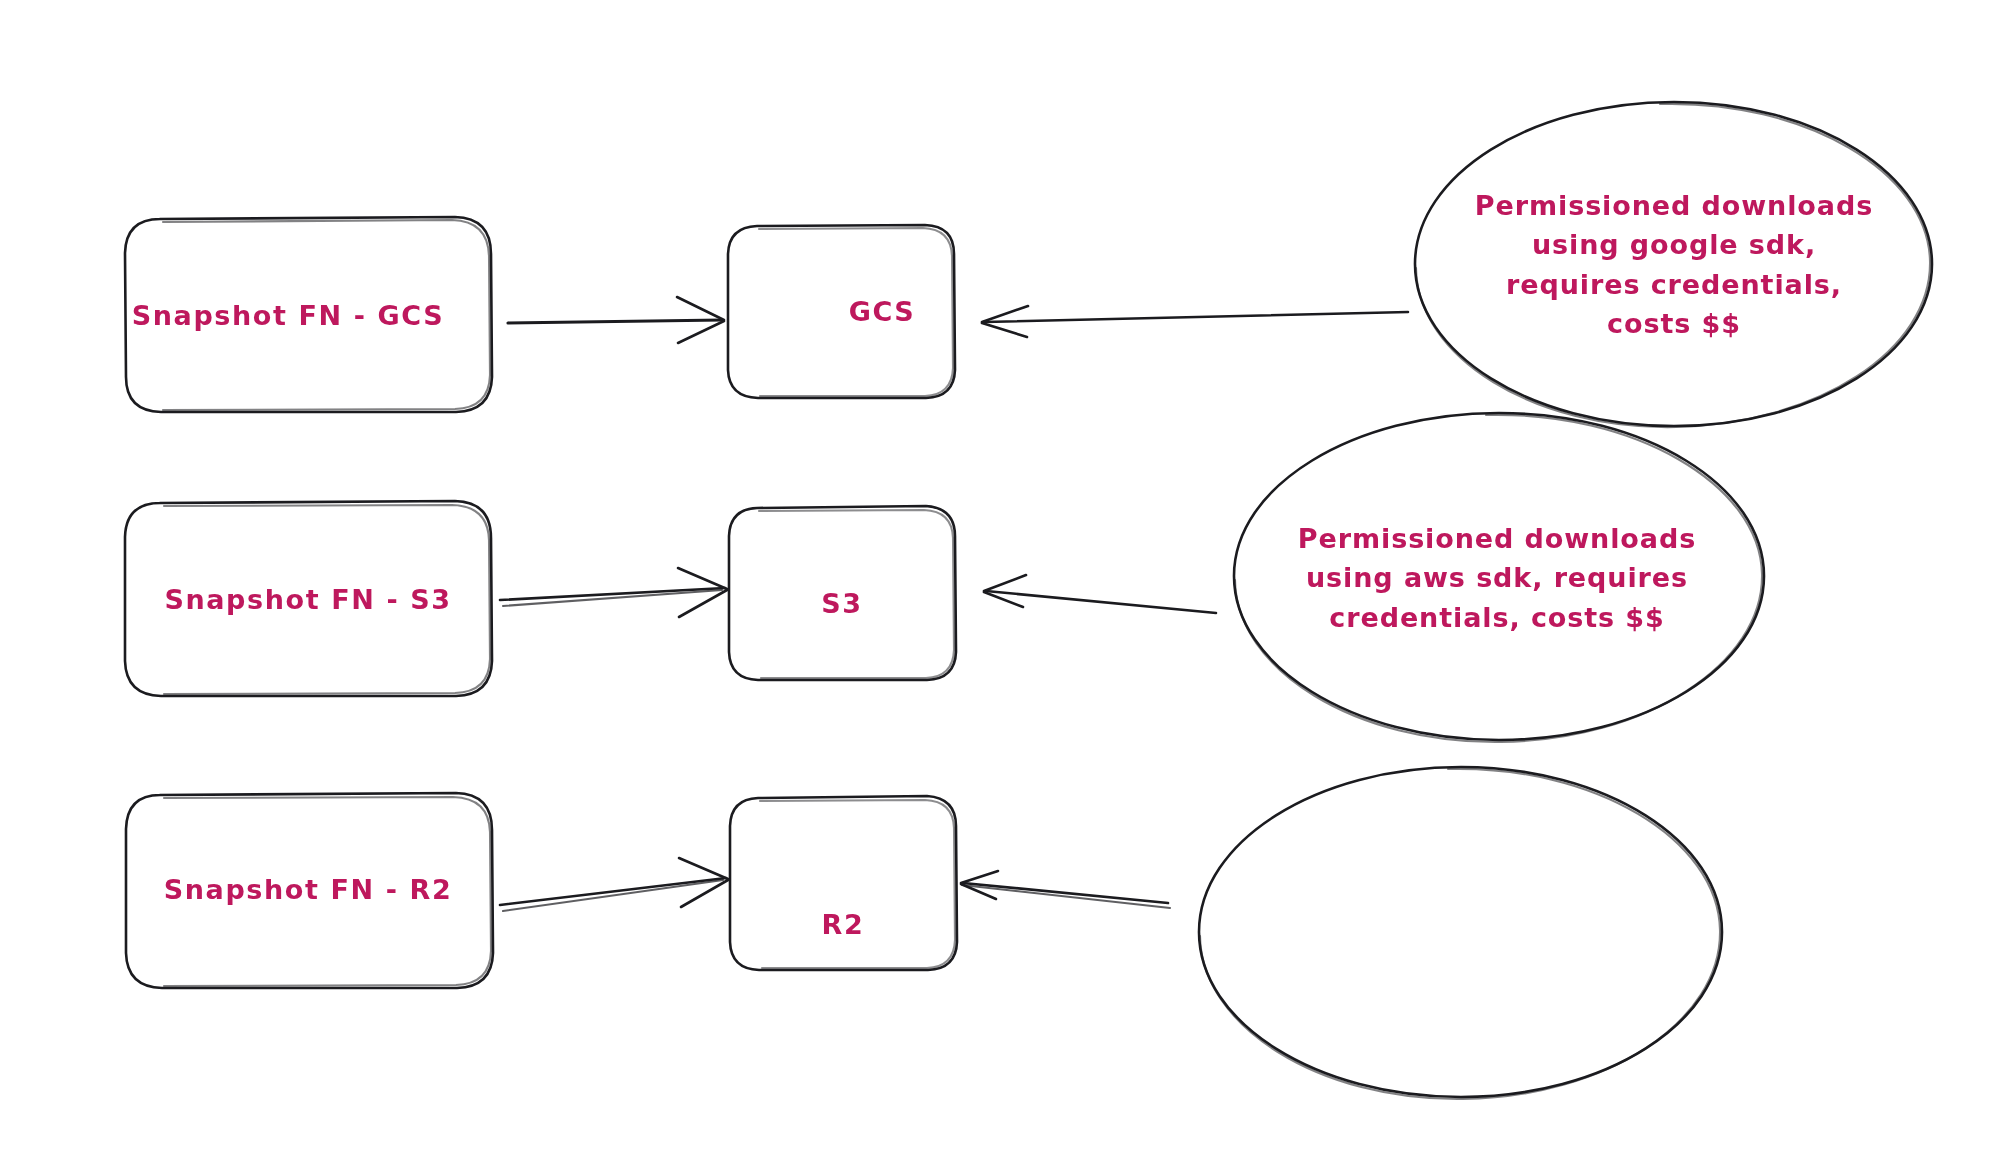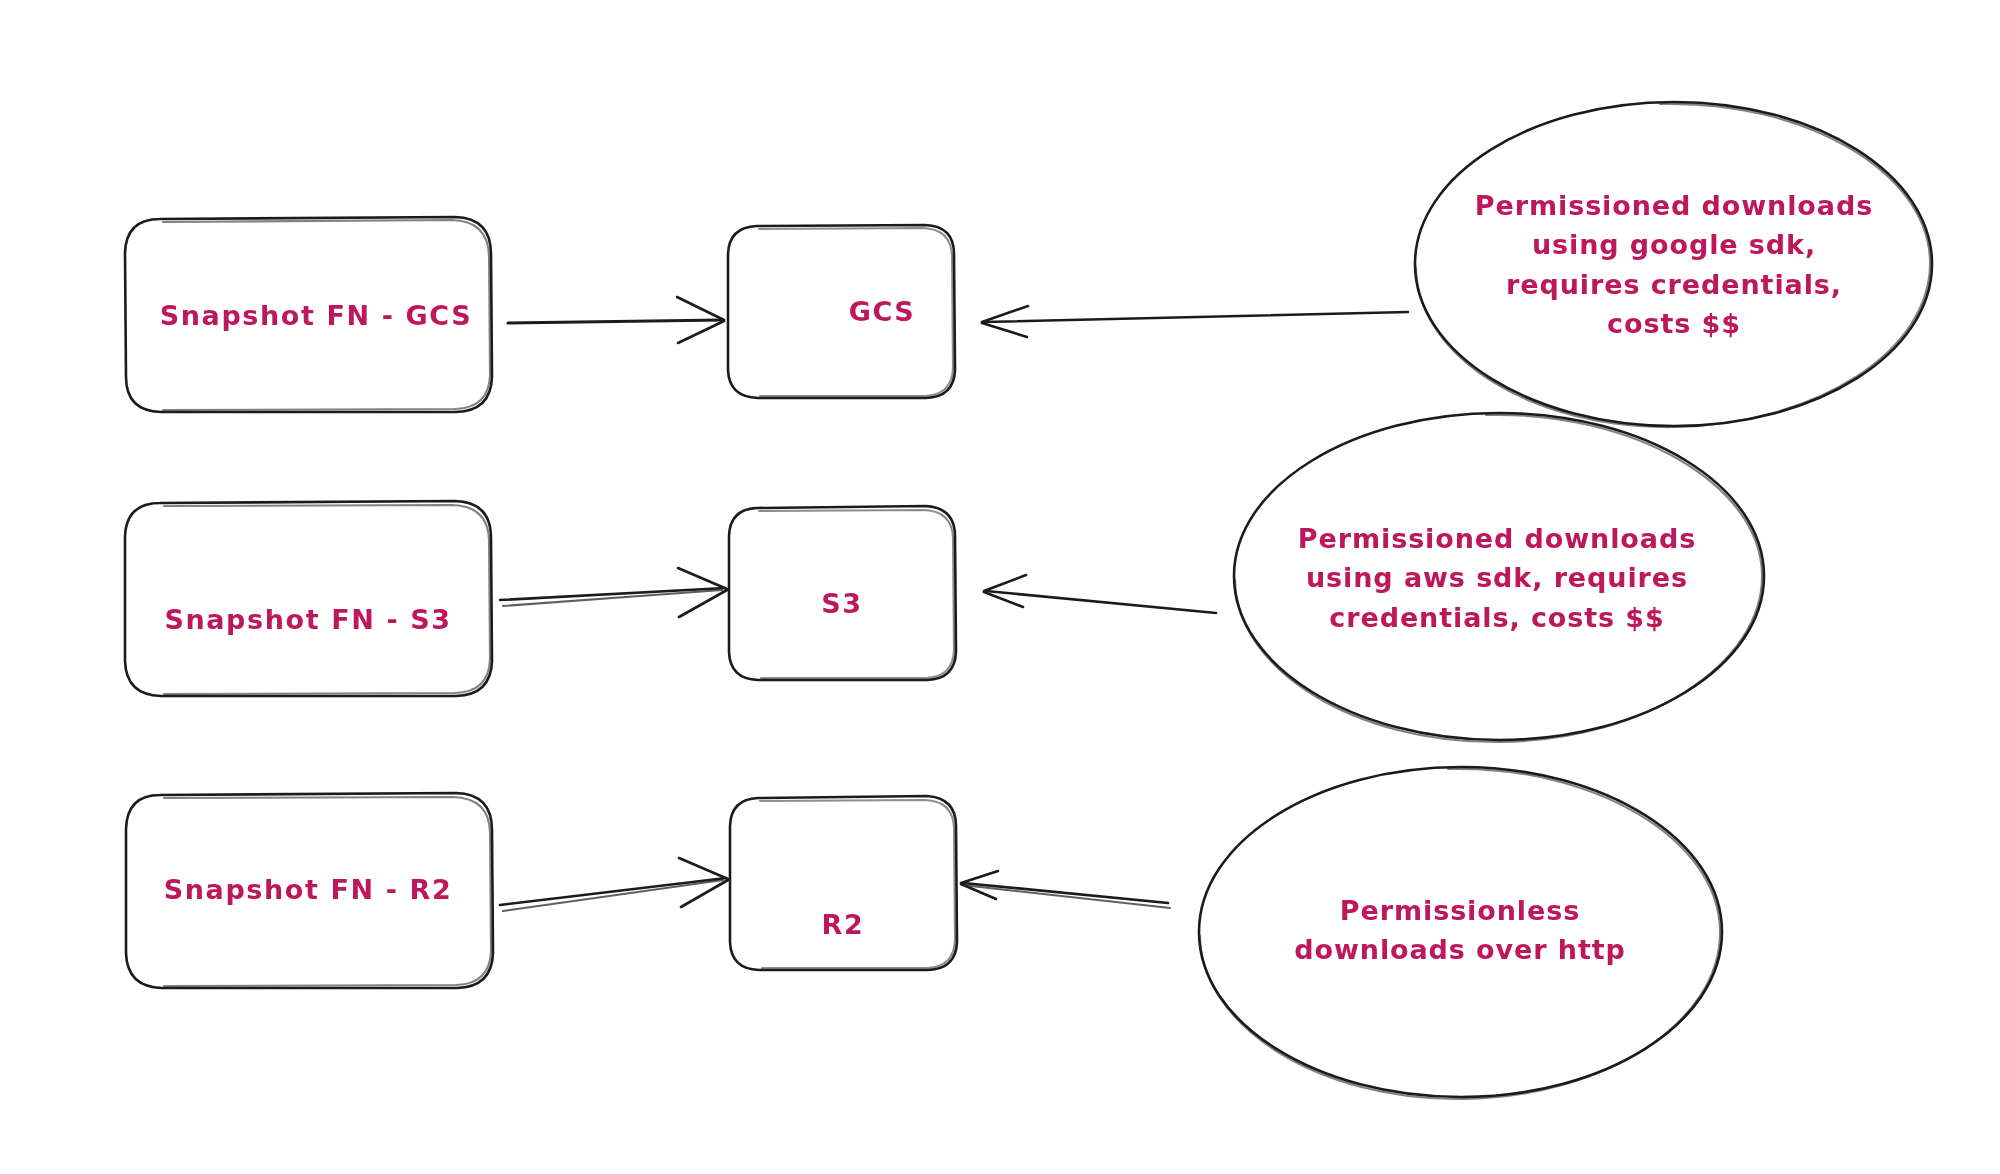--- a/index.html
+++ b/index.html
@@ -143,37 +143,35 @@
 
     <g>
       <path class="stroke stroke-med" d="M1168 903 L963 883"></path>
       <path class="stroke stroke-thin" d="M1170 908 L962 885" opacity="0.7"></path>
       <path class="stroke stroke-med" d="M998 871 L961 883"></path>
       <path class="stroke stroke-med" d="M996 899 L961 884"></path>
     </g>
 
   </svg>
 
-  <div class="label node-label" style="left:316px; top:316px; width:340px;">Snapshot FN - GCS</div>
+  <div class="label node-label" style="left:288px; top:316px; width:340px;">Snapshot FN - GCS</div>
 
   <div class="label node-label" style="left:882px; top:312px; width:200px;">GCS</div>
 
   <div class="label bubble-label" style="left:1674px; top:265px; width:420px;">Permissioned downloads
 using google sdk,
 requires credentials,
 costs $$</div>
 
-  <div class="label node-label" style="left:308px; top:620px; width:340px;text-align:center;">Snapshot FN - S3</div>
+  <div class="label node-label" style="left:308px; top:600px; width:340px;text-align:center;">Snapshot FN - S3</div>
 
   <div class="label node-label" style="left:842px; top:604px; width:200px;">S3</div>
 
   <div class="label bubble-label" style="left:1497px; top:578px; width:420px;">Permissioned downloads
 using aws sdk, requires
 credentials, costs $$</div>
 
   <div class="label node-label" style="left:308px; top:890px; width:340px;">Snapshot FN - R2</div>
 
   <div class="label node-label" style="left:843px; top:882px; width:200px;margin-top:43px;">R2</div>
 
-  <div class="label bubble-label" style="left:1460px; top:930px; width:420px;">Permissionless
-downloads over http</div>
 
 </div>
 
 </body></html>

